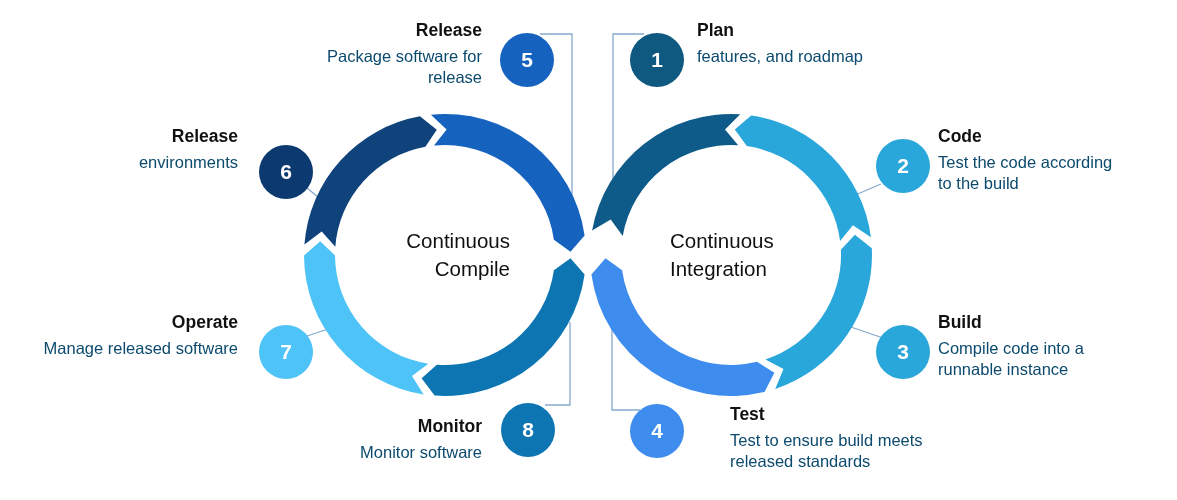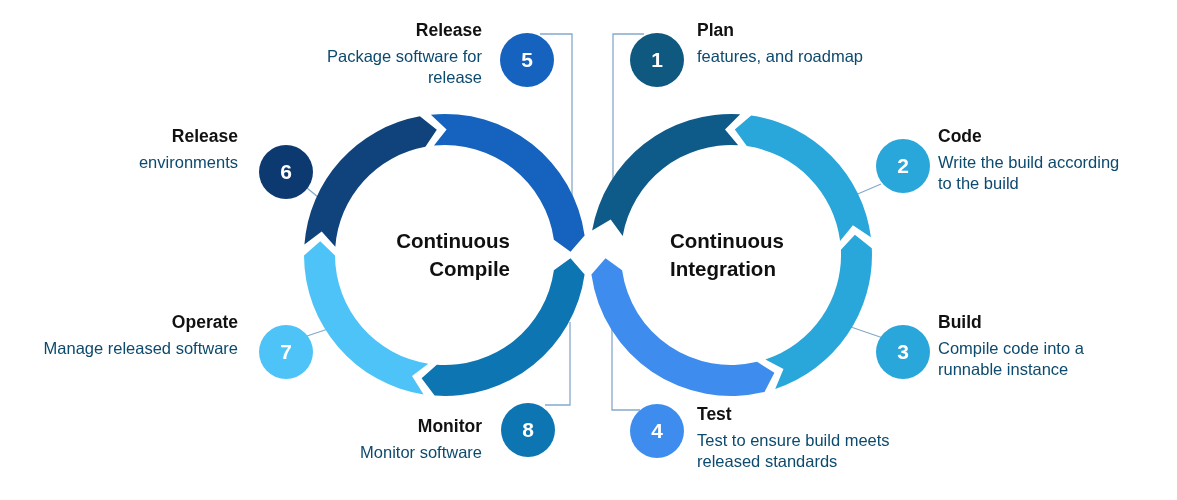--- a/index.html
+++ b/index.html
@@ -6,21 +6,21 @@
   #canvas{position:relative;width:1177px;height:500px;background:#ffffff;overflow:hidden;
           font-family:"Liberation Sans", sans-serif;}
   #loop-svg{position:absolute;left:0;top:0;}
   .stage{position:absolute;}
   .align-right{text-align:right;}
   .stage-title{font-size:17.5px;font-weight:700;color:#111;margin-bottom:5px;white-space:nowrap;}
   .dline{font-size:16.5px;color:#0c4a6e;line-height:21px;white-space:nowrap;}
   .dline:empty{display:none;}
   .stage-circle{position:absolute;width:54px;height:54px;border-radius:50%;
     color:#fff;font-size:21px;font-weight:700;text-align:center;line-height:54px;}
-  .center-label{position:absolute;font-size:20.5px;font-weight:700;color:#101010;line-height:28px;}
+  .center-label{position:absolute;font-size:20.5px;font-weight:400;color:#101010;line-height:28px;}
 </style>
 </head>
 <body>
 
 <div id="canvas">
 
   <svg id="loop-svg" width="1177" height="500">
       <polyline points="644,34 613,34 613,210" fill="none" stroke="#86a8cb" stroke-width="1.3"></polyline>
       <polyline points="881,184 853,196" fill="none" stroke="#86a8cb" stroke-width="1.3"></polyline>
       <polyline points="883,338 848,326" fill="none" stroke="#86a8cb" stroke-width="1.3"></polyline>
@@ -47,29 +47,29 @@
   <div class="stage-circle" style="left: 259px; top: 145px; background: rgb(12, 58, 112);">6</div>
   <div class="stage-circle" style="left: 259px; top: 325px; background: rgb(78, 195, 247);">7</div>
   <div class="stage-circle" style="left: 501px; top: 403px; background: rgb(12, 117, 178);">8</div>
 
   <div class="stage" style="left:697px;top:20px">
     <div class="stage-title">Plan</div>
     <div class="dline">features, and roadmap</div>
   </div>
   <div class="stage" style="left:938px;top:126px">
     <div class="stage-title">Code</div>
-    <div class="dline">Write the build according</div>
+    <div class="dline">Test the code according</div>
     <div class="dline">to the build</div>
   </div>
   <div class="stage" style="left:938px;top:312px">
     <div class="stage-title">Build</div>
     <div class="dline">Compile code into a</div>
     <div class="dline">runnable instance</div>
   </div>
-  <div class="stage" style="left:697px;top:404px">
+  <div class="stage" style="left:730px;top:404px">
     <div class="stage-title">Test</div>
     <div class="dline">Test to ensure build meets</div>
     <div class="dline">released standards</div>
   </div>
   <div class="stage align-right" style="right:695px;top:20px">
     <div class="stage-title">Release</div>
     <div class="dline">Package software for</div>
     <div class="dline">release</div>
   </div>
   <div class="stage align-right" style="right:939px;top:126px">

